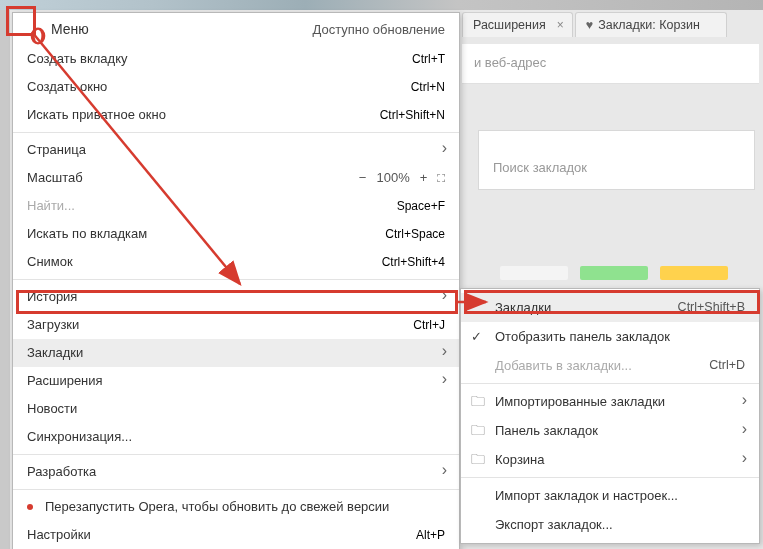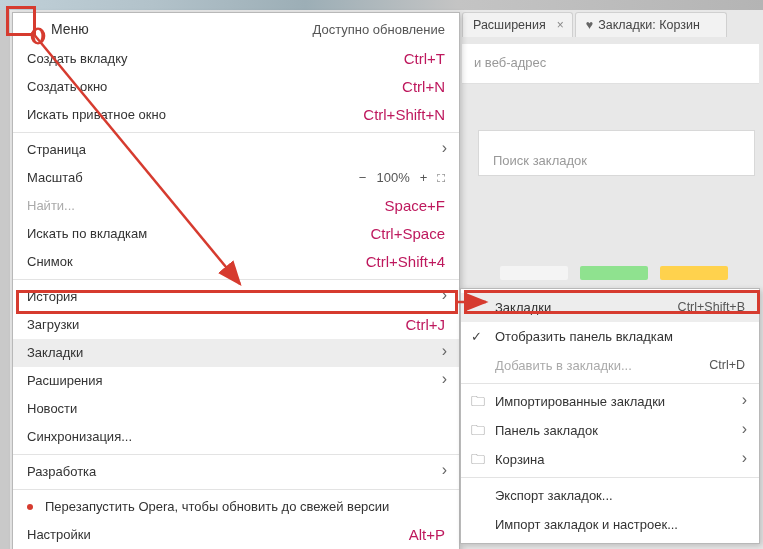--- a/index.html
+++ b/index.html
@@ -24,21 +24,21 @@
     box-shadow:2px 2px 6px rgba(0,0,0,.18);
     padding:4px 0 6px;
   }
   .menu-header { display:flex; justify-content:space-between; align-items:center;
     padding:4px 14px 8px; font-size:13px; }
   .menu-header .title{font-size:14px;}
   .menu-header .upd{color:#555;}
   .row { display:flex; align-items:center; justify-content:space-between;
     padding:4px 14px; line-height:20px; cursor:default; position:relative;}
   .row .label{white-space:nowrap;}
-  .row .shortcut{color:#be185d; font-size:15px;}
+  .row .shortcut{color:#000000; font-size:12px;}
   .row.disabled .label{color:#aaa;}
   .sep{height:1px;background:#e3e3e3;margin:3px 0;}
   .chevron::after{content:"›"; color:#666; font-size:16px; position:absolute; right:12px; top:2px;}
   .row.highlight{background:#ededed;}
   .row .dot{width:6px;height:6px;border-radius:50%;background:#d63b2f;position:absolute;left:14px;top:11px;}
   .row.with-dot{padding-left:32px;}
   .zoom-group{display:flex;align-items:center;gap:10px;color:#555;}
   .zoom-group .ico{font-size:11px;color:#666;}
   
   .submenu{ position:absolute; left:460px; top:288px; width:300px;
@@ -55,21 +55,21 @@
   
   .tabs{position:absolute;left:462px;top:12px;display:flex;gap:2px;}
   .tab{background:#f2f2f2;border:1px solid #d0d0d0;border-bottom:none;
     padding:5px 26px 5px 10px;font-size:12.5px;color:#444;position:relative;
     border-radius:3px 3px 0 0;}
   .tab .close{position:absolute;right:8px;top:5px;color:#888;font-size:12px;}
   .tab .ico{margin-right:5px;color:#666;}
   .addr{position:absolute;left:462px;top:44px;right:4px;height:40px;
     background:#fff;border-bottom:1px solid #e0e0e0;padding:11px 12px;color:#999;}
   .search{position:absolute;left:478px;top:130px;right:8px;height:40px;
-    background:#fff;border:1px solid #d8d8d8;padding:22px 14px;color:#999;}
+    background:#fff;border:1px solid #d8d8d8;padding:29px 14px;color:#999;}
   .cards{position:absolute;left:500px;top:266px;right:0;height:30px;display:flex;gap:12px;}
   .card-strip{width:68px;height:14px;border-radius:2px;}
   .brand-row{position:absolute;left:500px;bottom:10px;right:0;display:flex;gap:40px;align-items:center;}
   .brand1{font-family:Georgia,serif;font-size:28px;color:#333;}
   .brand1 i{font-style:italic;}
   .brand2{font-size:22px;color:#cc7a00;font-weight:bold;}
   .brand2 small{display:block;font-size:9px;color:#888;font-weight:normal;}
   
   .ann{position:absolute;border:3px solid #d63b2f;pointer-events:none;}
   svg.arrows{position:absolute;left:0;top:0;pointer-events:none;}
@@ -188,45 +188,45 @@
 </div>
 
 <div class="submenu">
   <div id="submenu-body">
       <div class="s-row highlight">
         <span>Закладки</span>
         <span class="shortcut">Ctrl+Shift+B</span>
       </div>
       <div class="s-row">
         <span class="check">✓</span>
-        <span>Отобразить панель вкладкам</span>
+        <span>Отобразить панель закладок</span>
       </div>
       <div class="s-row disabled">
         <span>Добавить в закладки...</span>
         <span class="shortcut">Ctrl+D</span>
       </div>
       <div class="sep"></div>
       <div class="s-row chev">
         <span class="picon">🗀</span>
         <span>Импортированные закладки</span>
       </div>
       <div class="s-row chev">
         <span class="picon">🗀</span>
         <span>Панель закладок</span>
       </div>
       <div class="s-row chev">
         <span class="picon">🗀</span>
         <span>Корзина</span>
       </div>
       <div class="sep"></div>
       <div class="s-row">
+        <span>Импорт закладок и настроек...</span>
+      </div>
+      <div class="s-row">
         <span>Экспорт закладок...</span>
-      </div>
-      <div class="s-row">
-        <span>Импорт закладок и настроек...</span>
       </div>
     </div>
 </div>
 
 <div class="ann" style="left:6px;top:6px;width:30px;height:30px"></div>
 <div class="ann" style="left:16px;top:290px;width:442px;height:24px"></div>
 <div class="ann" style="left:464px;top:290px;width:296px;height:24px"></div>
 
 <svg class="arrows" width="763" height="549">
   <defs>

